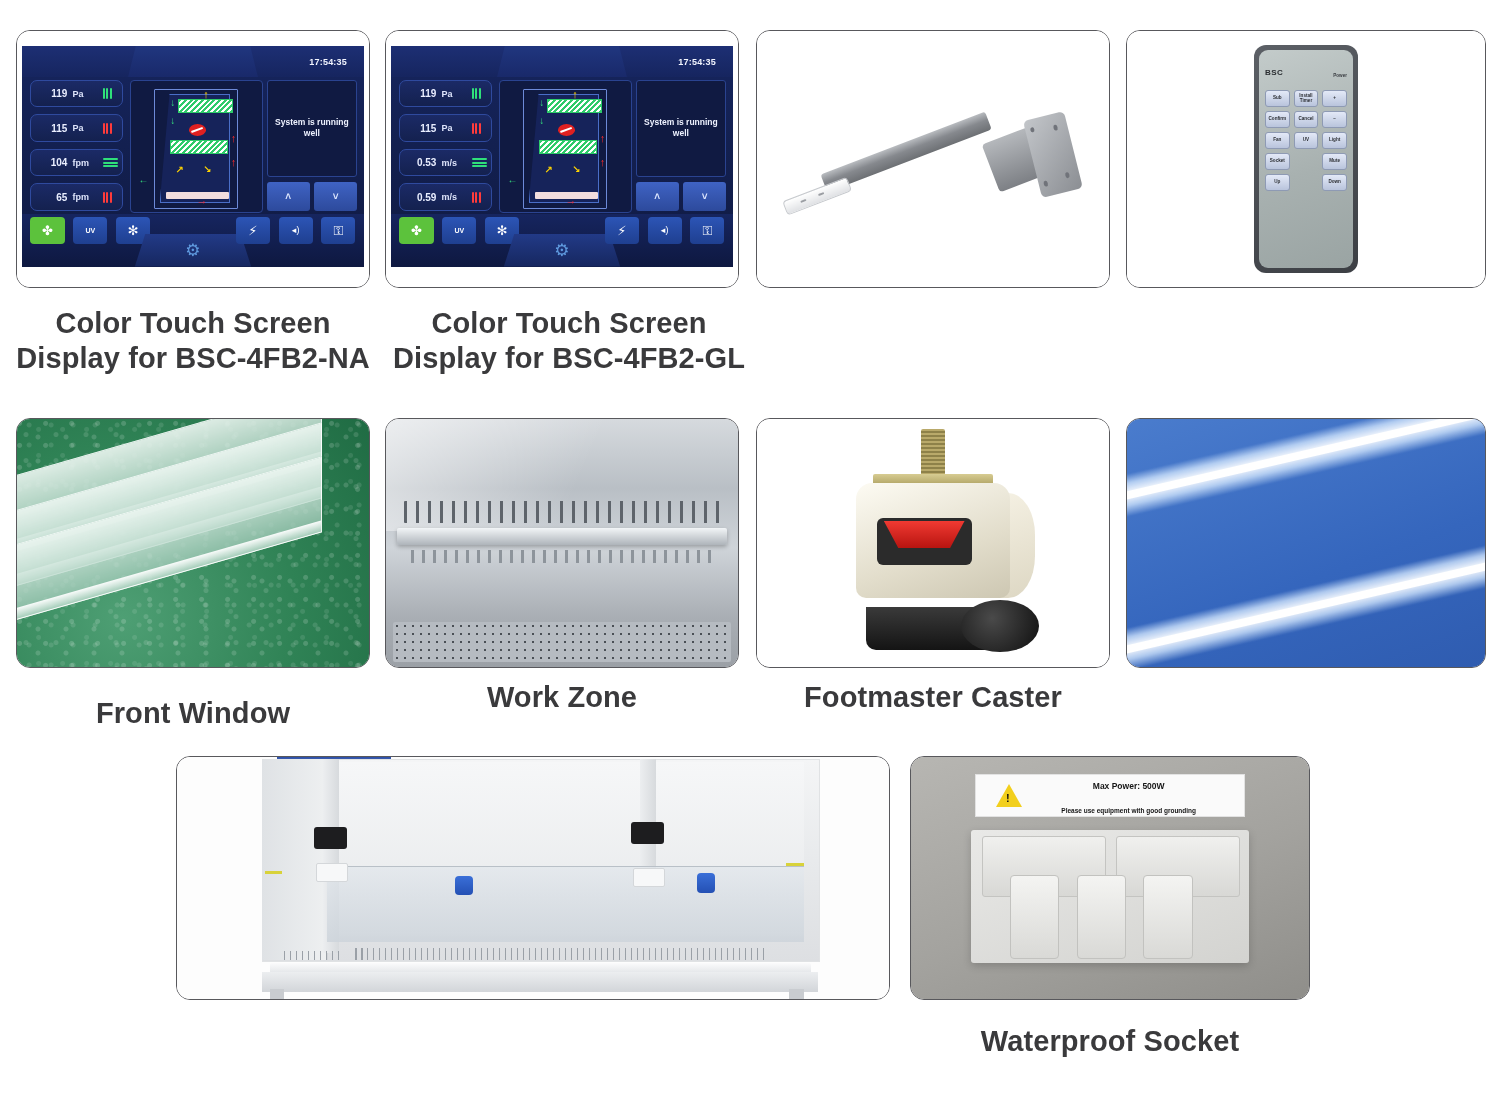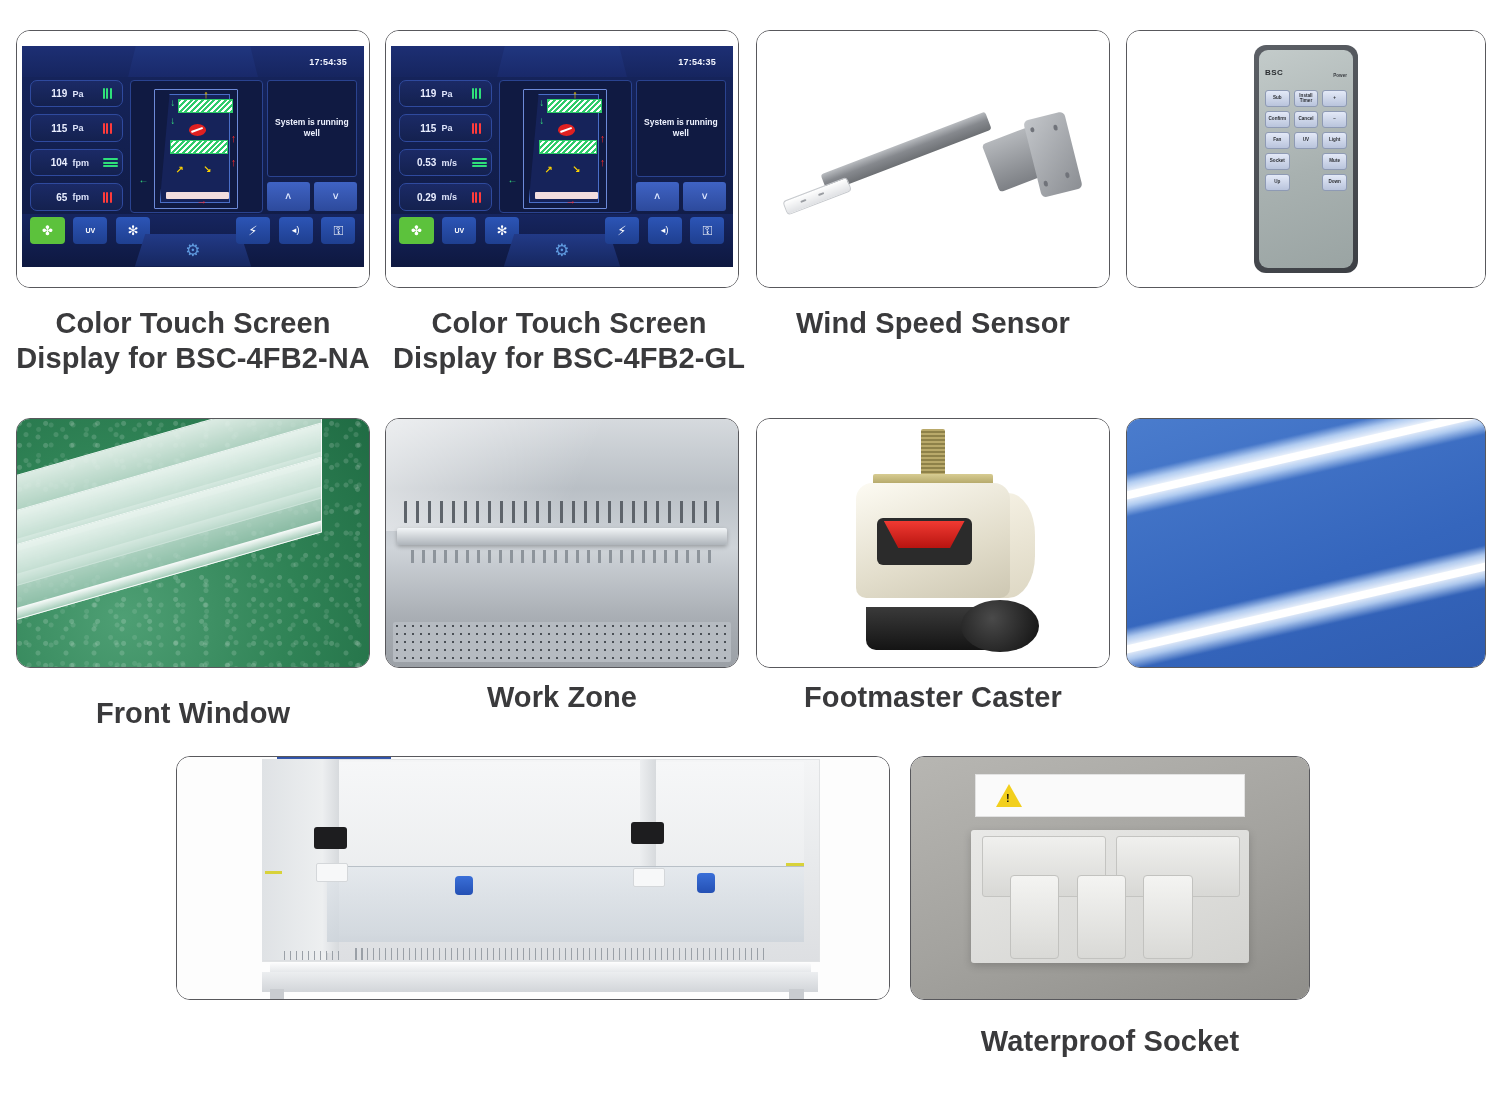--- a/index.html
+++ b/index.html
@@ -482,21 +482,21 @@
             <div class="ro">
               <span class="v">0.53</span>
               <span class="u">m/s</span>
               <span class="bars g hg">
                   <i></i>
                   <i></i>
                   <i></i>
                 </span>
             </div>
             <div class="ro">
-              <span class="v">0.29</span>
+              <span class="v">0.59</span>
               <span class="u">m/s</span>
               <span class="bars r">
                   <i></i>
                   <i></i>
                   <i></i>
                 </span>
             </div>
           </div>
 
           <div class="dg">
@@ -552,21 +552,20 @@
       </div>
       <div class="sn-head"></div>
       <div class="sn-flange">
         <span class="sn-screw s1"></span>
         <span class="sn-screw s2"></span>
         <span class="sn-screw s3"></span>
         <span class="sn-screw s4"></span>
       </div>
     </div>
   </div>
-  <div class="cap" style="left:756px;top:306px;width:354px;">Wind Speed Sensor</div>
 
   <div class="card" style="left:1126px;top:30px;width:360px;height:258px;">
     <div class="remote-wrap">
       <div class="remote">
         <div class="remote-face">
           <div class="rm-top">
             <span class="rm-brand">BSC</span>
             <span class="rm-pw">
               <span class="rm-pw-lbl">Power</span>
               <span class="rm-pw-btn"></span>
@@ -670,20 +669,24 @@
       <div class="cab-base"></div>
       <div class="cab-leg l1"></div>
       <div class="cab-leg l2"></div>
     </div>
   </div>
 
   <div class="card" style="left:910px;top:756px;width:400px;height:244px;">
     <div class="sock">
       <div class="sock-label">
         <span class="warn-tri"></span>
+        <span class="sock-txt">
+          <span class="sock-t1">Max Power: 500W</span><br>
+          <span class="sock-t2">Please use equipment with good grounding</span>
+        </span>
       </div>
       <div class="sock-plate">
         <span class="cover cv1"></span>
         <span class="cover cv2"></span>
         <span class="prong pr1"></span>
         <span class="prong pr2"></span>
         <span class="prong pr3"></span>
       </div>
     </div>
   </div>

